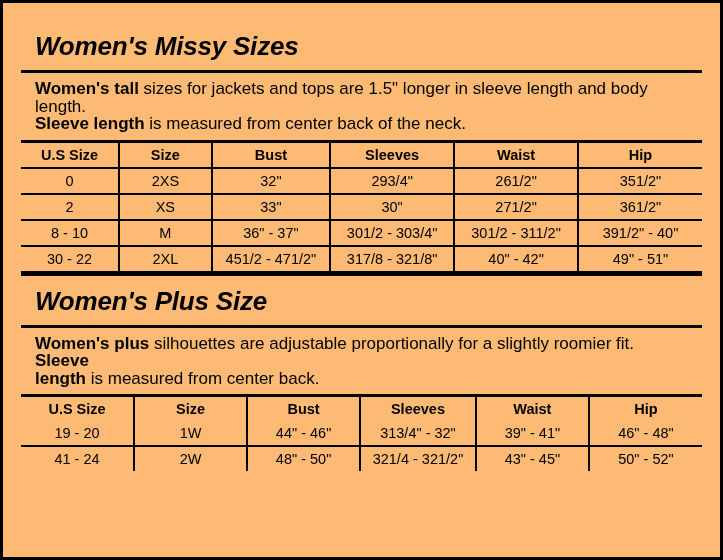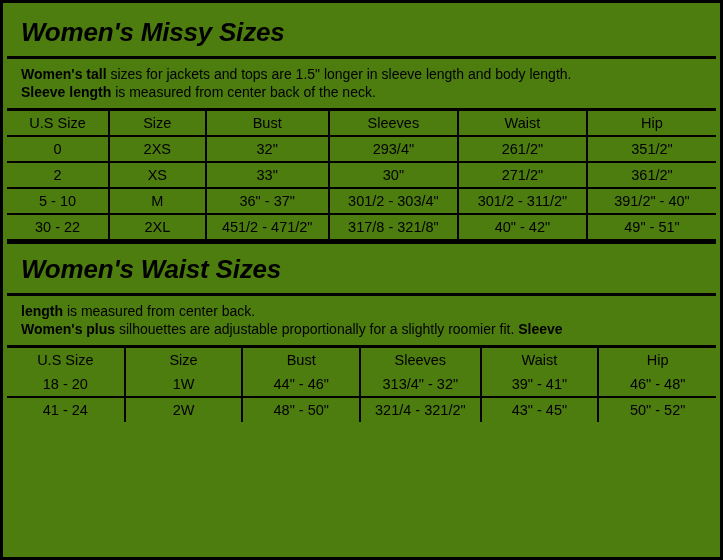--- a/index.html
+++ b/index.html
@@ -12,37 +12,37 @@
     height: 560px;
     font-family: "Liberation Sans", sans-serif;
     color: #000000;
     overflow: hidden;
   }
   .page {
     box-sizing: border-box;
     width: 723px;
     height: 560px;
     border: 3px solid #000000;
-    padding: 4px;
-    background: #4d7c0f;
+    padding: 18px;
+    background: #fdba74;
   }
   .section-title {
     font-size: 26px;
     font-weight: bold;
     font-style: italic;
     letter-spacing: -0.2px;
     padding: 10px 14px 8px 14px;
   }
   .divider {
     height: 3px;
     background: #000000;
     width: 100%;
   }
   .note {
-    font-size: 14px;
+    font-size: 17px;
     line-height: 17.5px;
     padding: 7px 14px 7px 14px;
   }
   .note b {
     font-weight: bold;
   }
   table.size-table {
     width: 100%;
     border-collapse: collapse;
     table-layout: fixed;
@@ -51,21 +51,21 @@
   table.size-table td {
     border: 2px solid #000000;
     border-left: none;
     border-right: 2px solid #000000;
     text-align: center;
     font-size: 14.5px;
     padding: 4px 2px;
     white-space: nowrap;
   }
   table.size-table th {
-    font-weight: normal;
+    font-weight: bold;
   }
   table.size-table tr > *:first-child {
     border-left: none;
   }
   table.size-table tr > *:last-child {
     border-right: none;
   }
   table.size-table tr:first-child > * {
     border-top: none;
   }
@@ -128,21 +128,21 @@
         </tr>
         <tr>
           <td>2</td>
           <td>XS</td>
           <td>33"</td>
           <td>30"</td>
           <td>271/2"</td>
           <td>361/2"</td>
         </tr>
         <tr>
-          <td>5 - 10</td>
+          <td>8 - 10</td>
           <td>M</td>
           <td>36" - 37"</td>
           <td>301/2 - 303/4"</td>
           <td>301/2 - 311/2"</td>
           <td>391/2" - 40"</td>
         </tr>
         <tr>
           <td>30 - 22</td>
           <td>2XL</td>
           <td>451/2 - 471/2"</td>
@@ -150,25 +150,25 @@
           <td>40" - 42"</td>
           <td>49" - 51"</td>
         </tr>
       </tbody>
     </table>
   </div>
 
   <div class="divider"></div>
 
   <div>
-    <div class="section-title">Women's Waist Sizes</div>
+    <div class="section-title">Women's Plus Size</div>
     <div class="divider"></div>
     <div class="note">
+        <div><b>Women's plus</b><span> silhouettes are adjustable proportionally for a slightly roomier fit. </span><b>Sleeve</b></div>
         <div><b>length</b><span> is measured from center back.</span></div>
-        <div><b>Women's plus</b><span> silhouettes are adjustable proportionally for a slightly roomier fit. </span><b>Sleeve</b></div>
       </div>
     <div class="divider"></div>
     <table class="size-table plus-table">
       <colgroup>
         <col class="c0">
           <col class="c1">
           <col class="c2">
           <col class="c3">
           <col class="c4">
           <col class="c5">
@@ -178,21 +178,21 @@
           <th>U.S Size</th>
           <th>Size</th>
           <th>Bust</th>
           <th>Sleeves</th>
           <th>Waist</th>
           <th>Hip</th>
         </tr>
       </thead>
       <tbody>
         <tr>
-          <td>18 - 20</td>
+          <td>19 - 20</td>
           <td>1W</td>
           <td>44" - 46"</td>
           <td>313/4" - 32"</td>
           <td>39" - 41"</td>
           <td>46" - 48"</td>
         </tr>
         <tr>
           <td>41 - 24</td>
           <td>2W</td>
           <td>48" - 50"</td>

